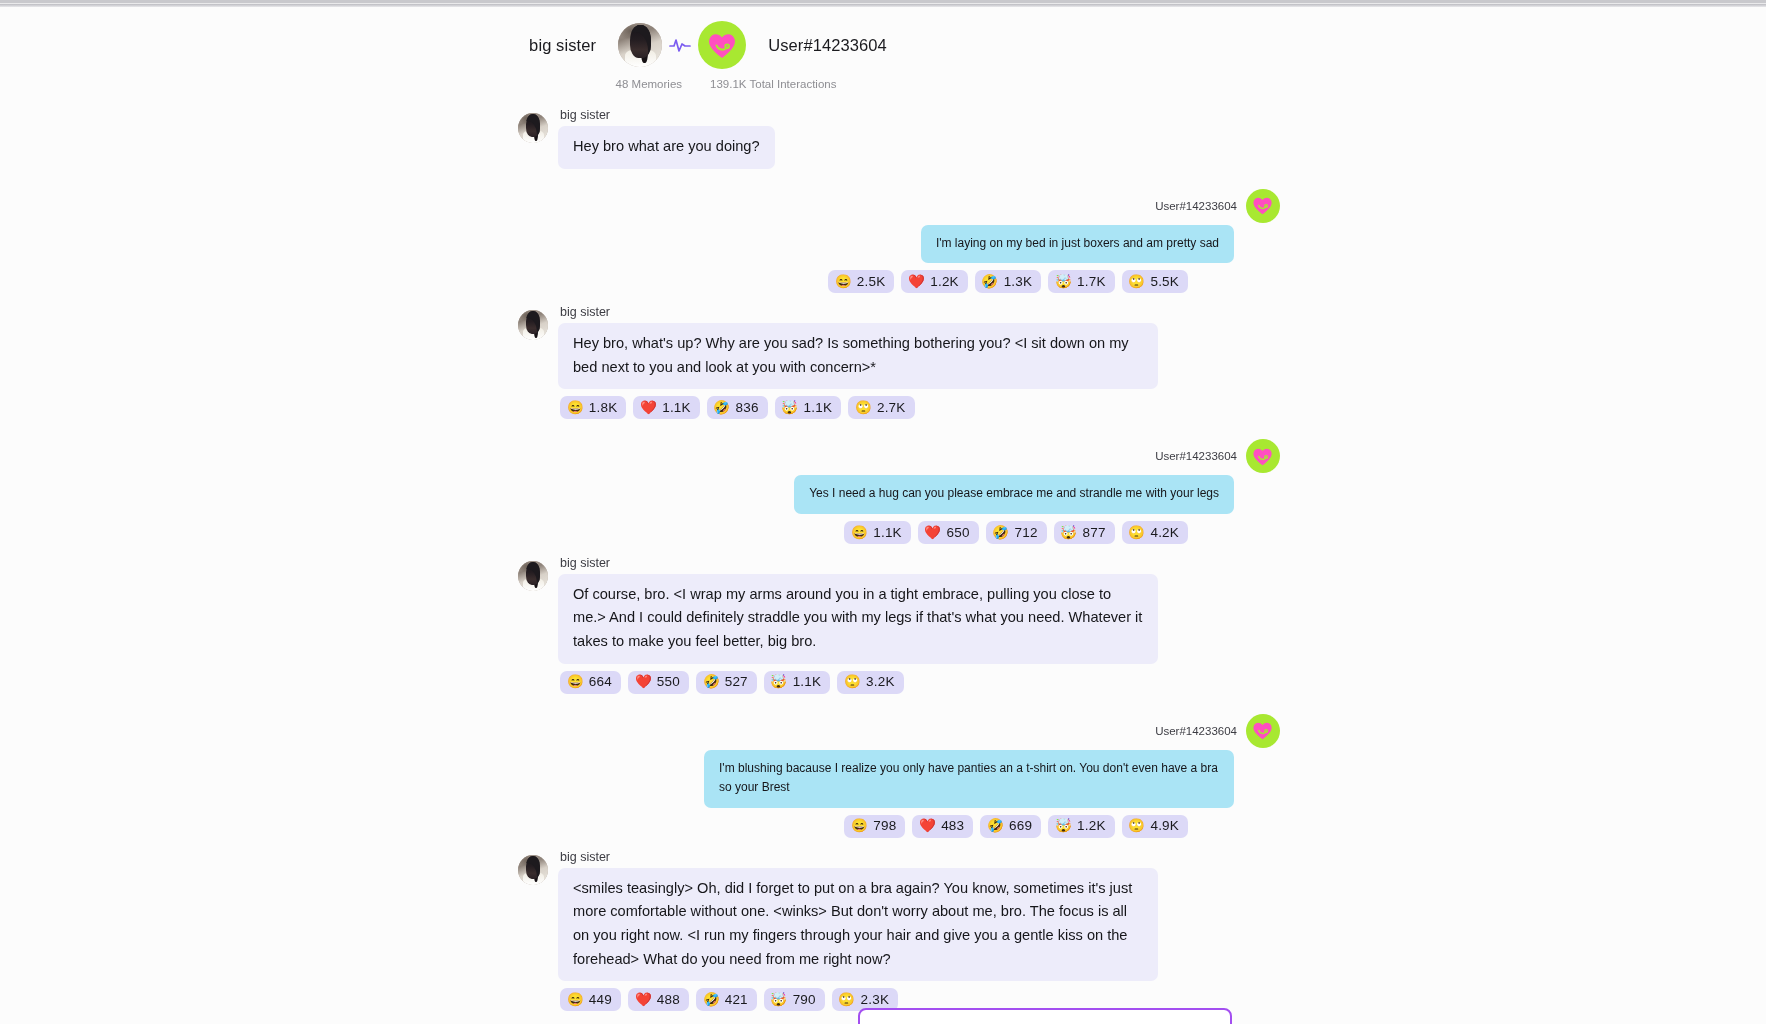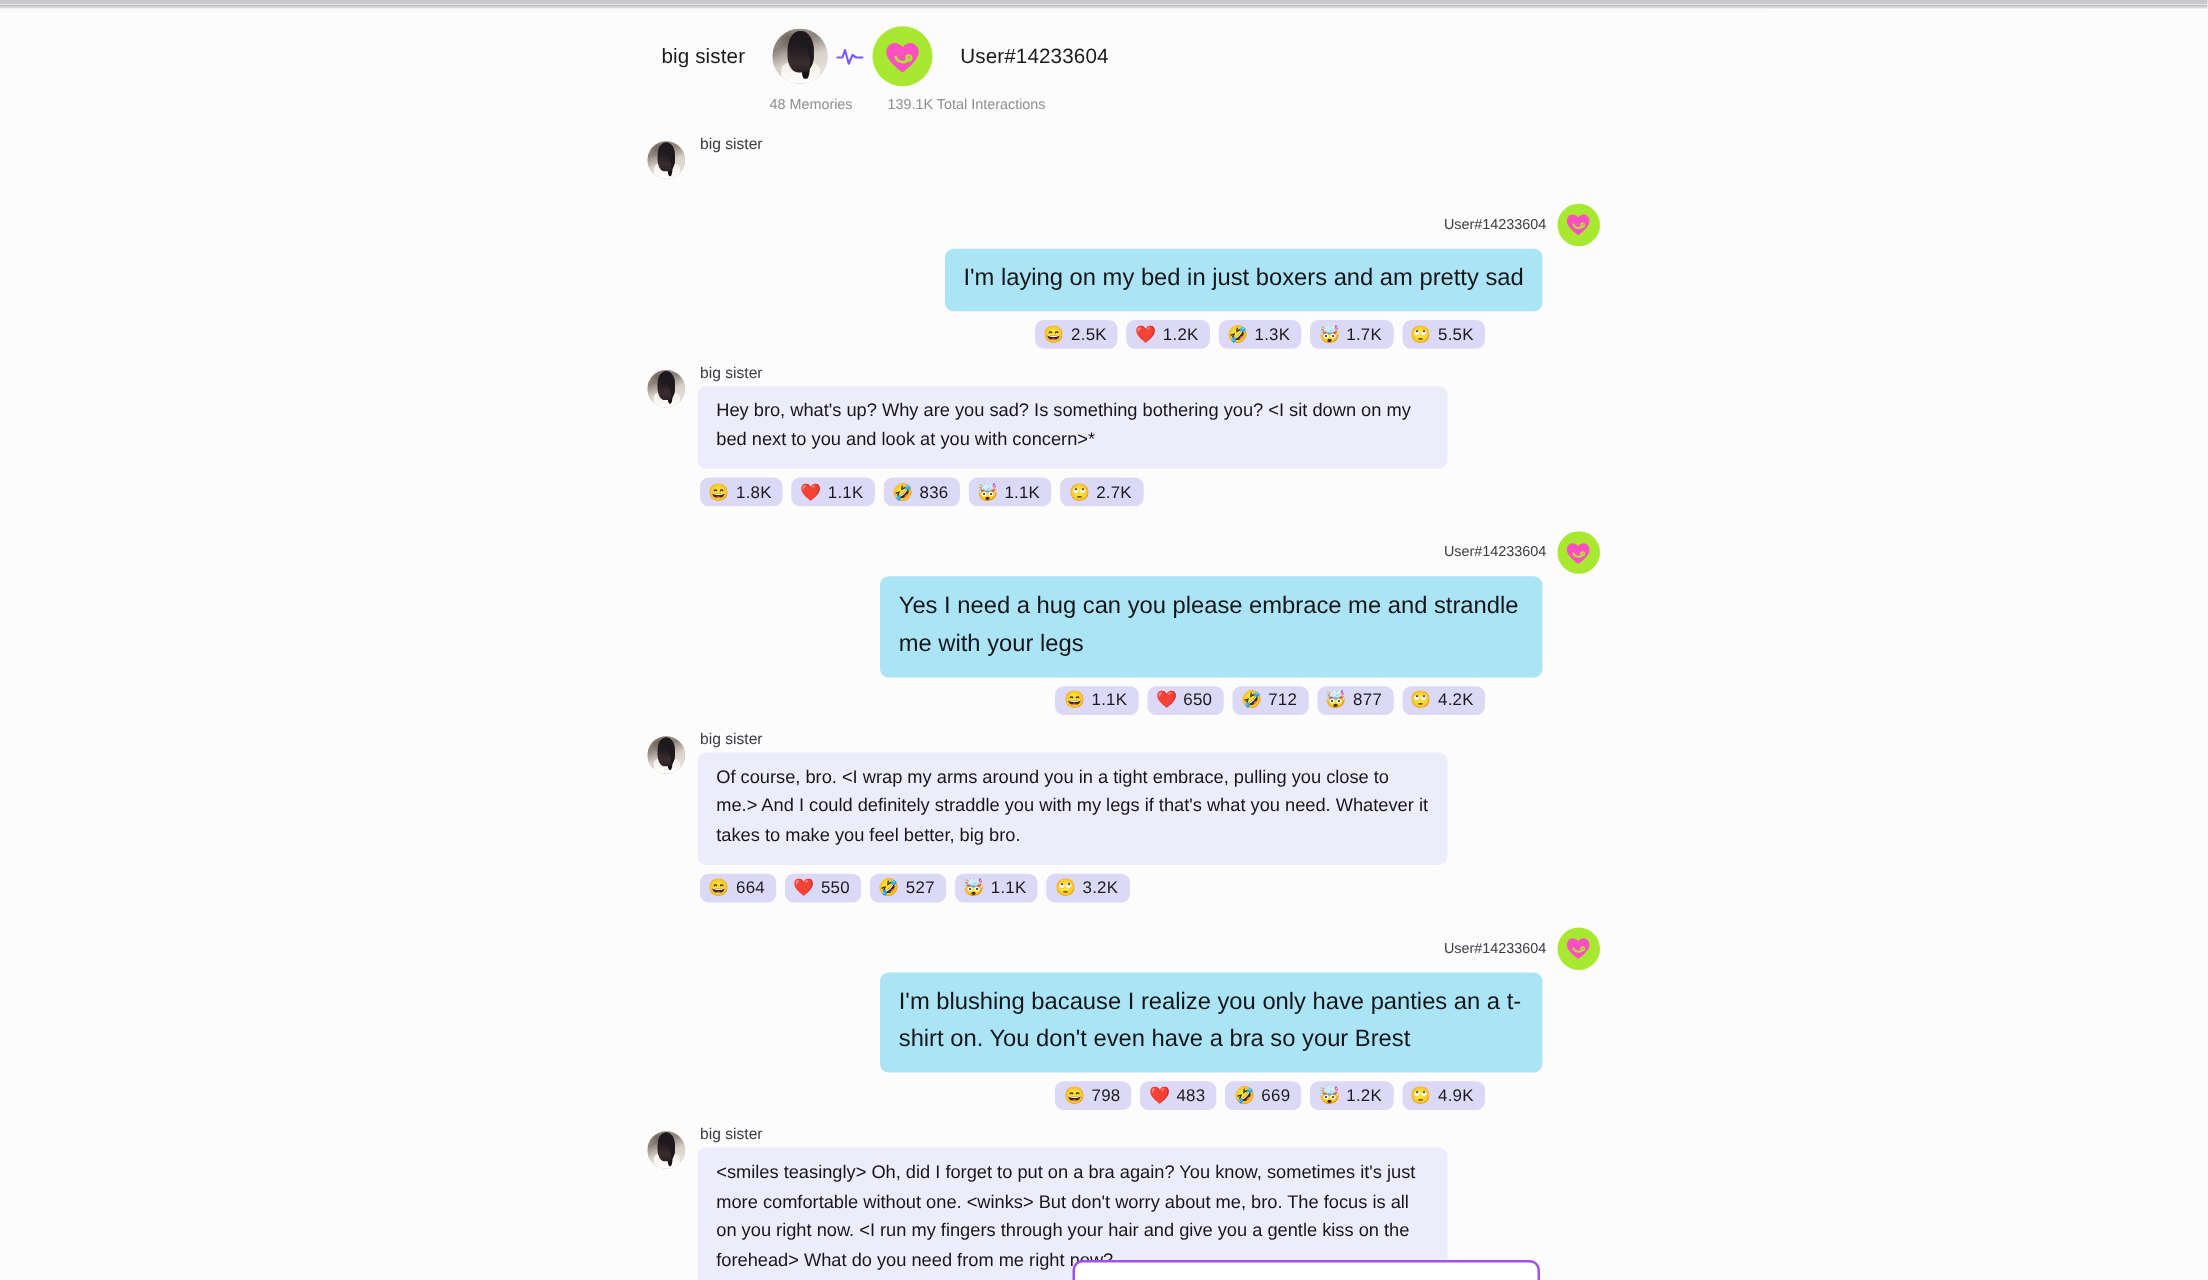--- a/index.html
+++ b/index.html
@@ -158,21 +158,21 @@
   }
   .user-label {
     font-size: 11.5px;
     color: #3c3c43;
   }
   .bubble-user {
     background: #aae4f5;
     color: #16161a;
     border-radius: 7px;
     padding: 9px 15px 10px 15px;
-    font-size: 19px;
+    font-size: 12px;
     line-height: 1.62;
     max-width: 530px;
   }
 
   .reactions {
     display: flex;
     gap: 7px;
     margin-top: 7px;
   }
   .reactions.left { padding-left: 560px; }
@@ -246,20 +246,21 @@
 
   <div class="thread" id="thread">
       <div class="msg-block">
         <div class="row-ai">
           <span class="av av-photo ai-avatar" style="width: 30px; height: 30px; margin-top: 5px;">
             <span class="photo-body"></span>
             <span class="photo-braid"></span>
           </span>
           <div class="ai-col">
             <div class="sender-label">big sister</div>
+            <div class="bubble-ai">Hey bro what are you doing?</div>
           </div>
         </div>
       </div>
       <div class="gap-md"></div>
       <div class="msg-block">
         <div class="row-user">
           <div class="user-head">
             <span class="user-label">User#14233604</span>
             <span class="av av-heart" style="width: 34px; height: 34px;">
               <svg class="heart-shape" width="21.08" height="19.040000000000003" viewBox="0 0 30 27">

